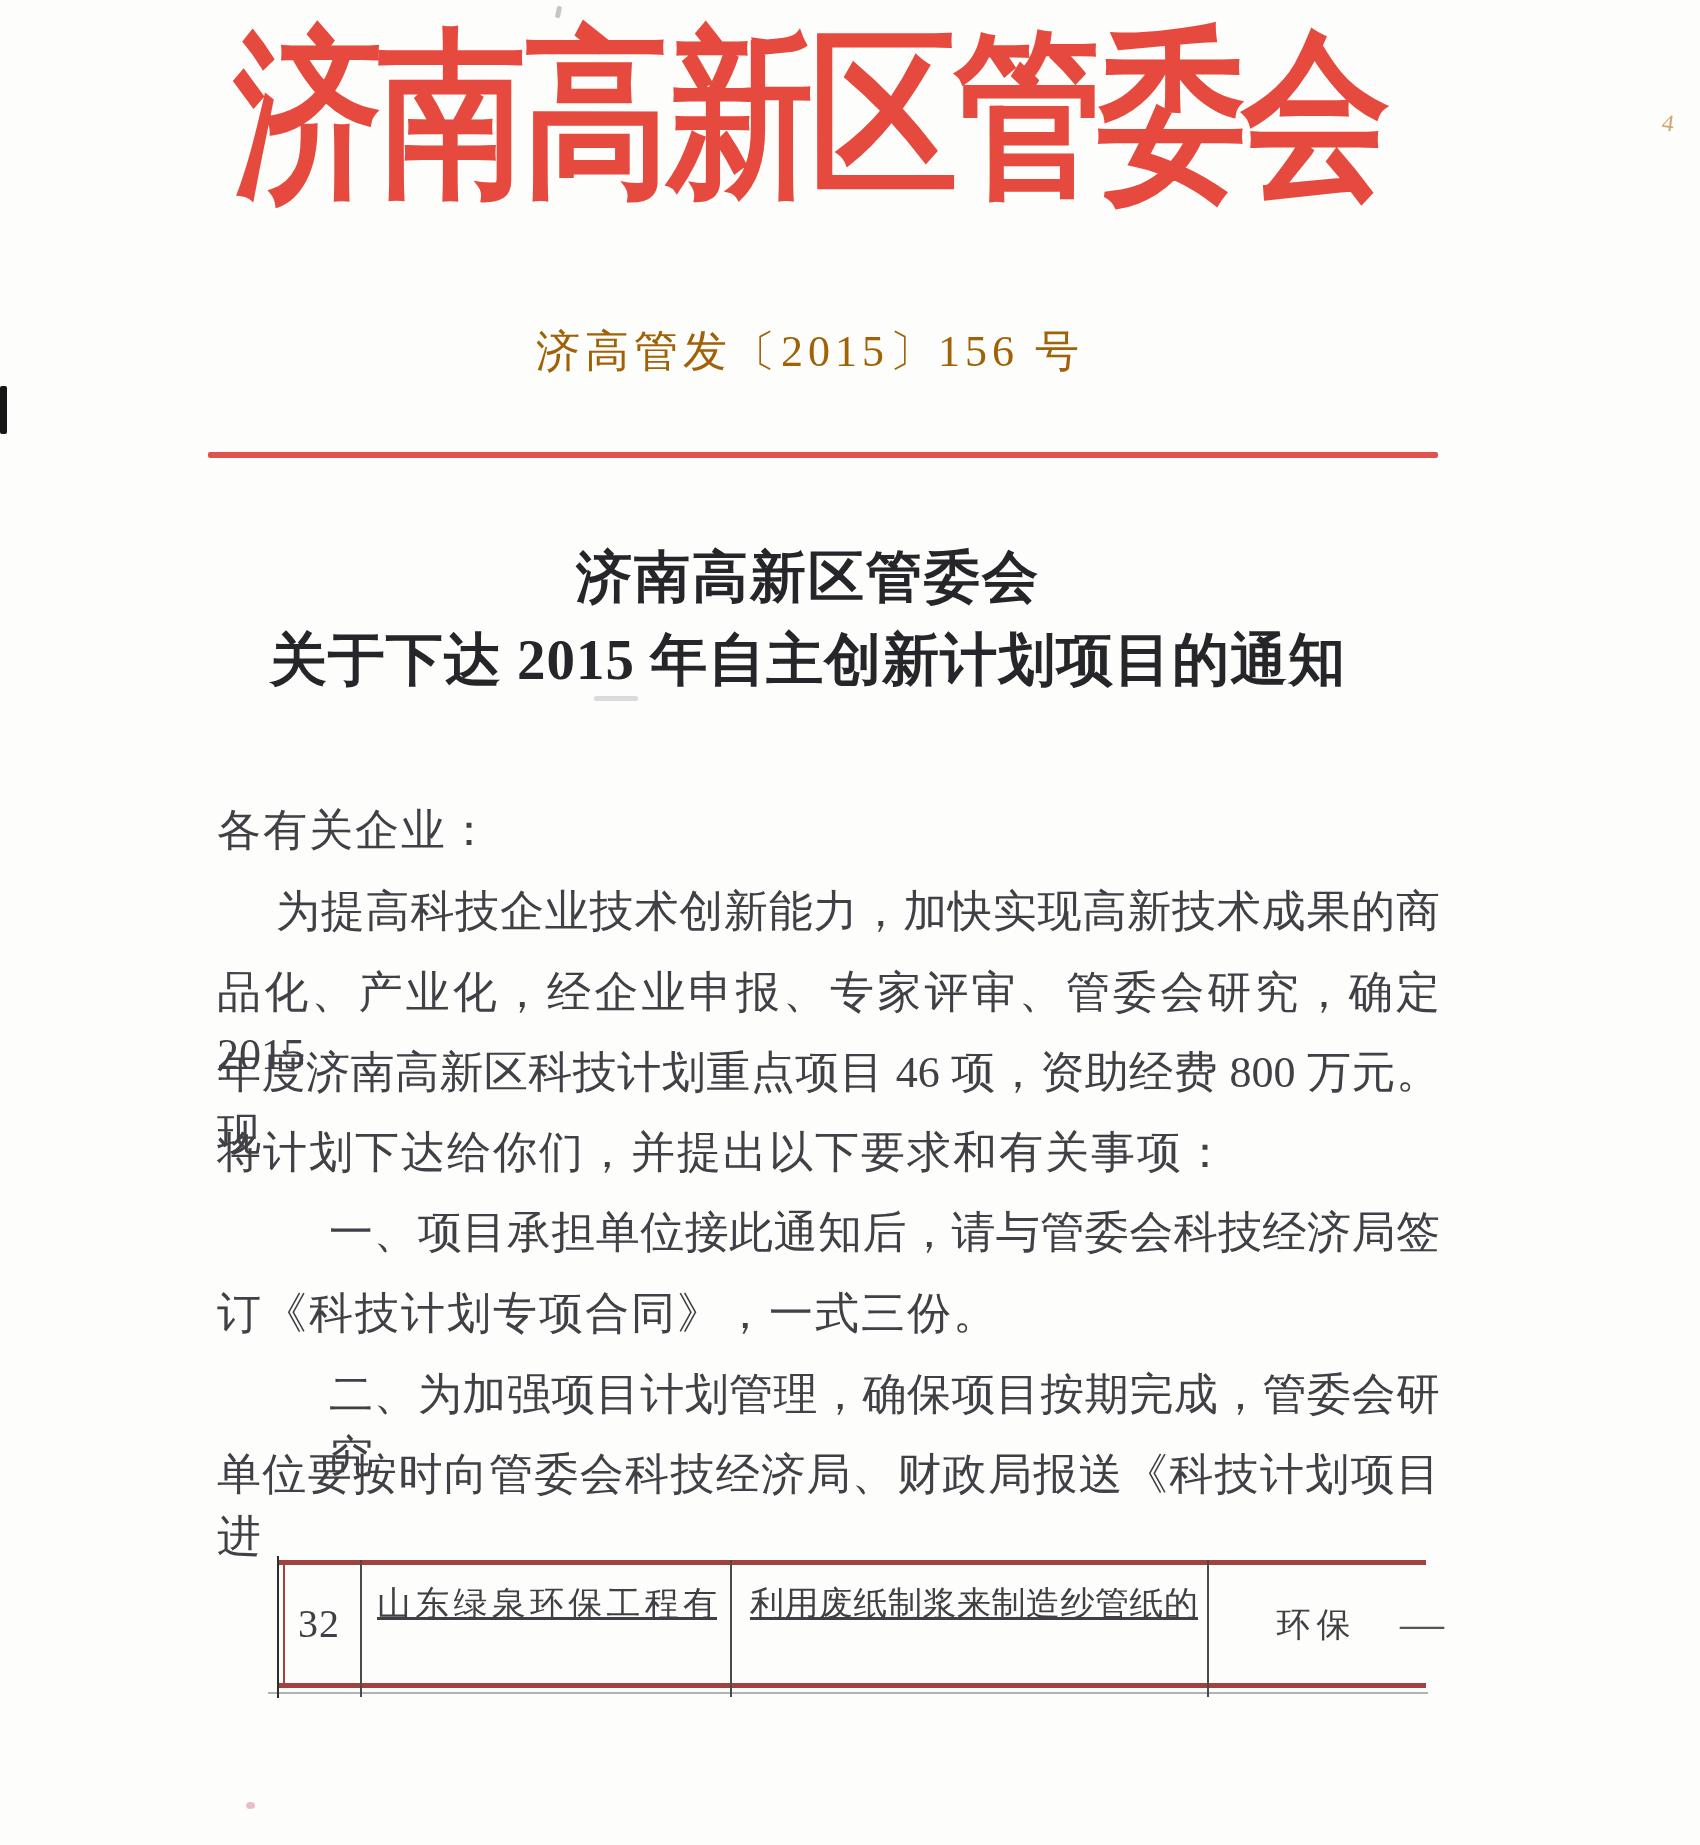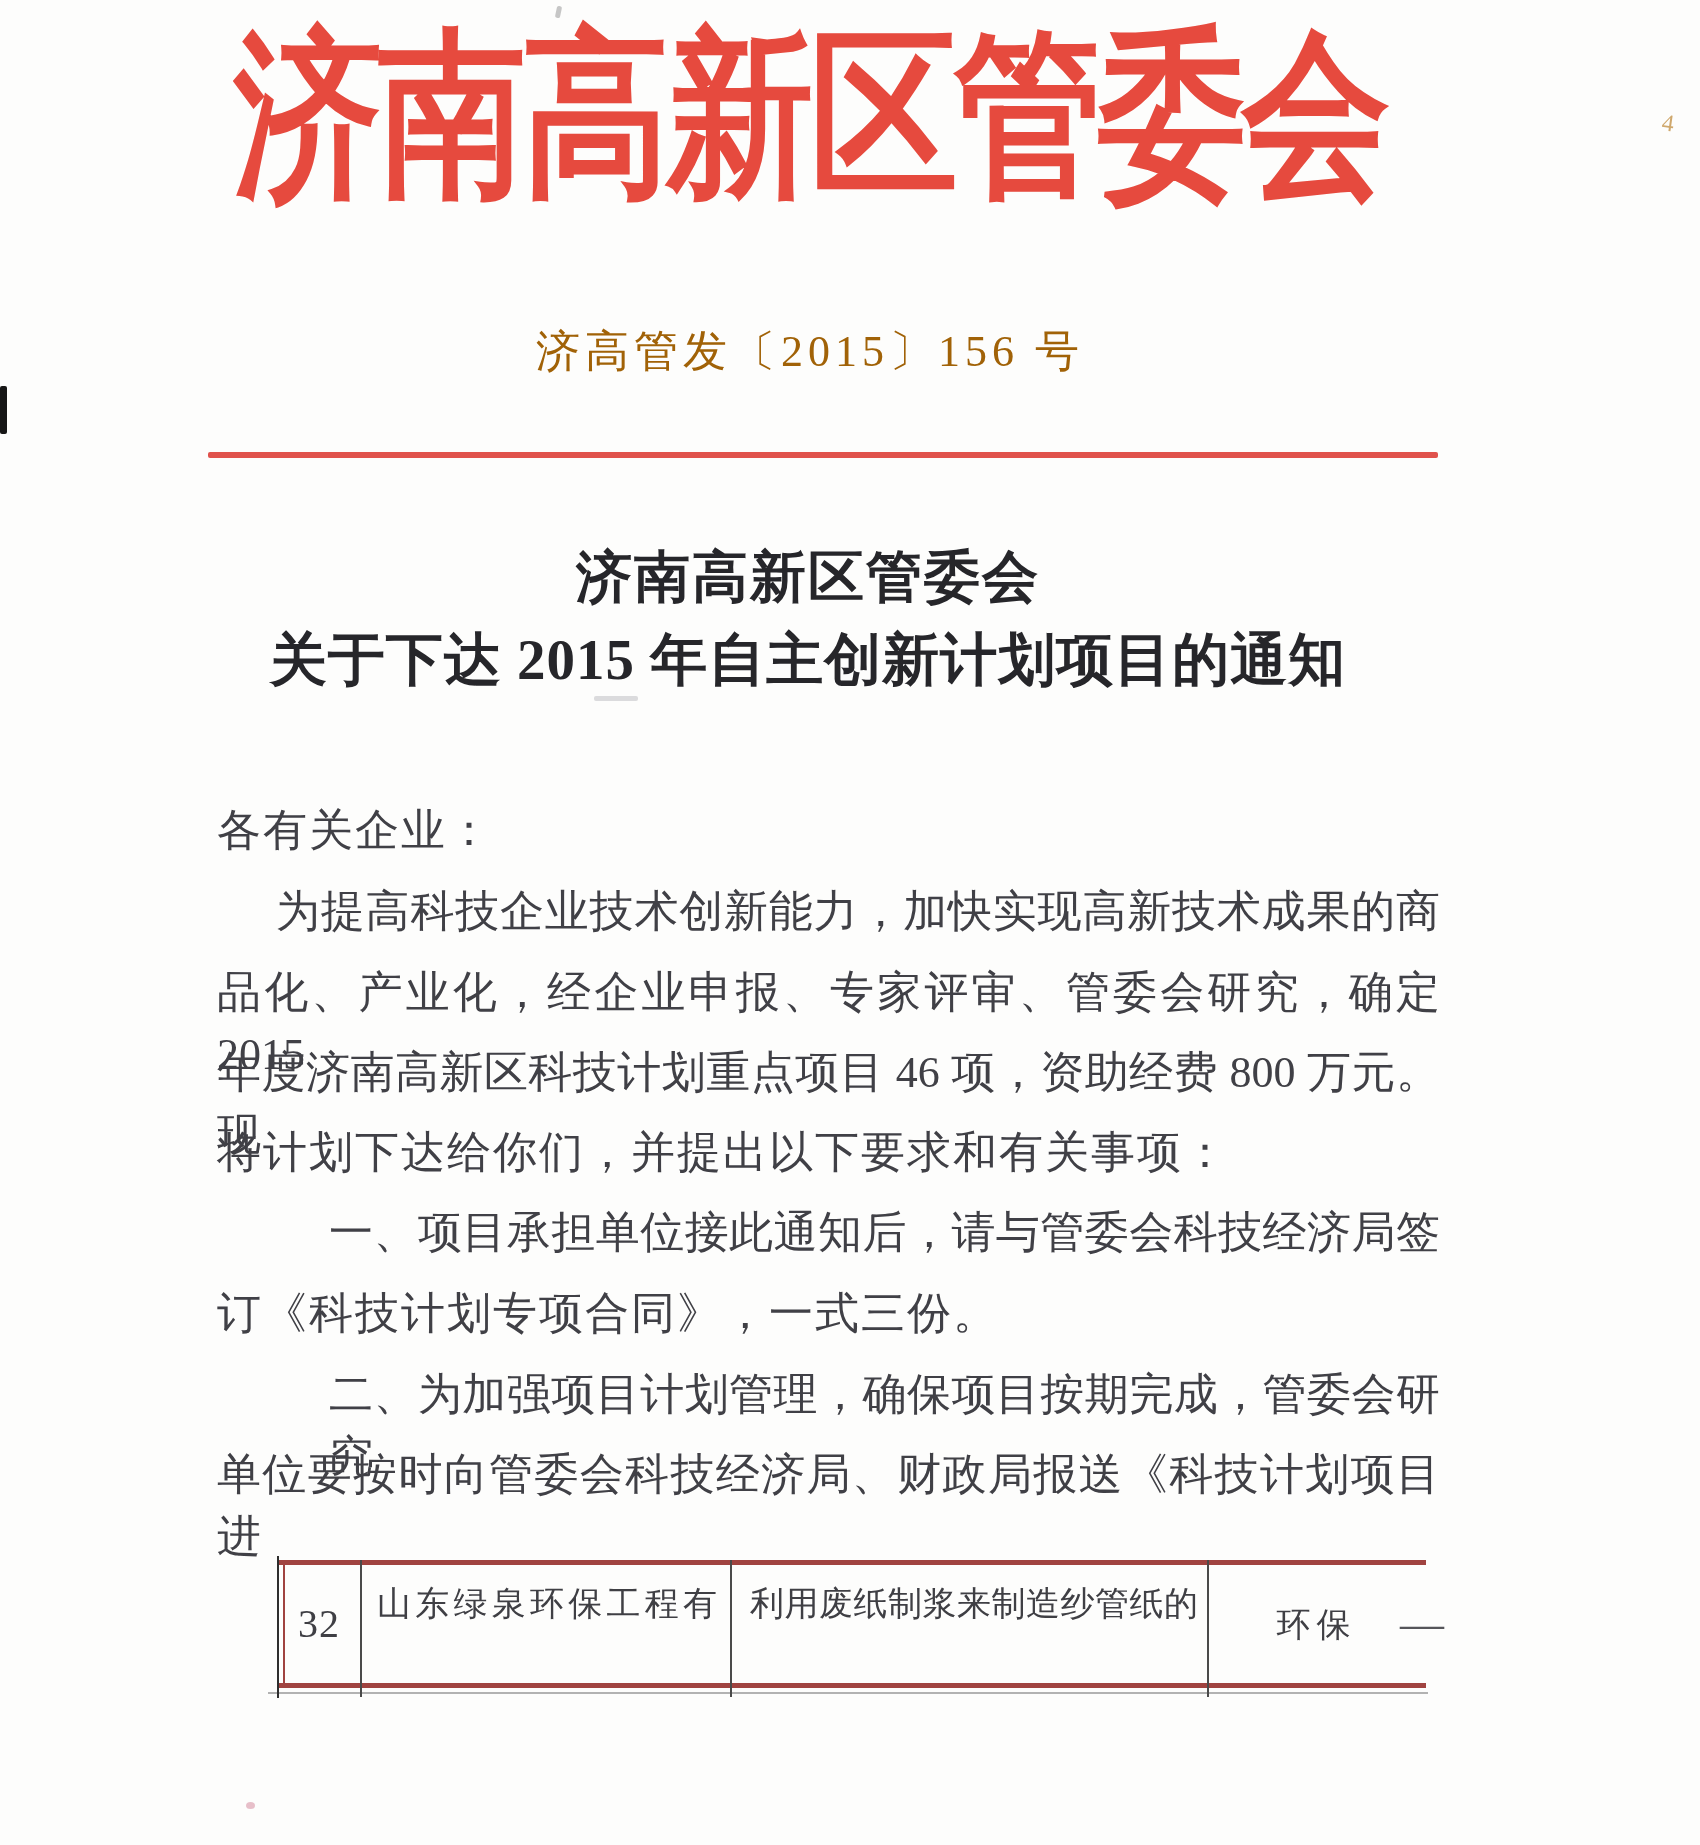--- a/index.html
+++ b/index.html
@@ -68,21 +68,21 @@
   }
 
   
   .tbl-topline   { left:278px; top:1560px; width:1148px; height:5px; background:#a04340; }
   .tbl-botline   { left:278px; top:1683px; width:1148px; height:5px; background:#a04340; }
   .tbl-grayline  { left:268px; top:1692px; width:1160px; height:2px; background:#8a8a8a; opacity:.65; }
   .tbl-leftblack { left:277px; top:1556px; width:2px;  height:142px; background:#2e2e2e; }
   .tbl-leftred   { left:283px; top:1560px; width:2px;  height:128px; background:#a04340; }
   .tbl-v         { top:1560px; width:2px; height:137px; background:#4a4a4a; }
   .cell {
-    font-size:34px; color:#3f3f44; line-height:64px;
+    font-size:34px; color:#3f3f44; line-height:64px;text-decoration:underline;
   }
   .cell-just {
     text-align:justify; text-align-last:justify; text-justify:inter-character;
   }
   .rownum {
     left:278px; top:1600px; width:82px;
     text-align:center; font-size:40px; color:#3f3f44;
     letter-spacing:1px;
   }
   .company { left:377px; top:1572px; width:340px; }

